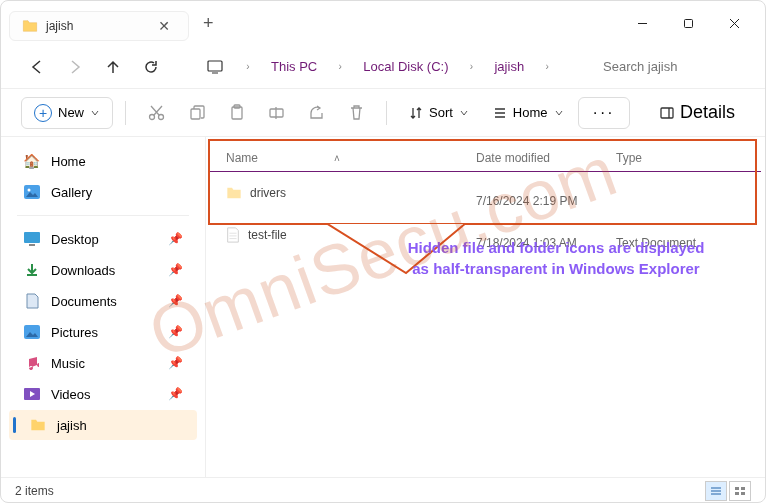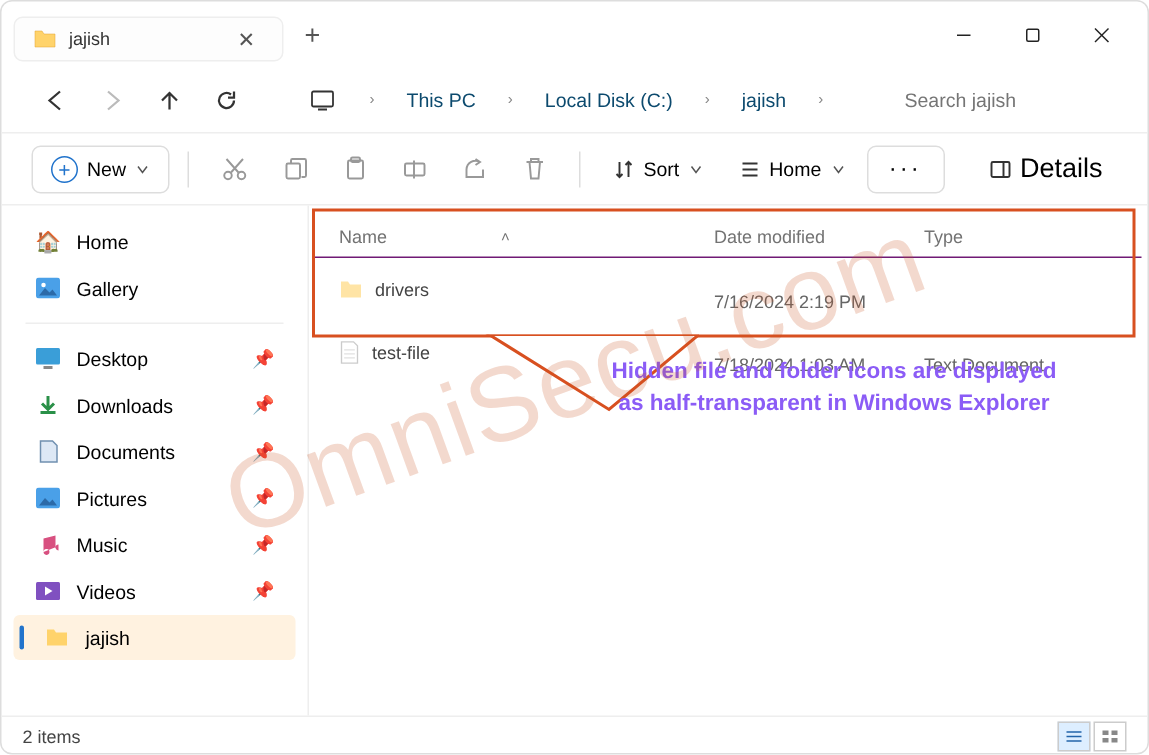--- a/index.html
+++ b/index.html
@@ -12,21 +12,21 @@
 .tab-close { color: #555; font-size: 14px; padding: 0 6px; cursor: pointer; }
 .new-tab { color: #555; font-size: 18px; padding: 0 14px; cursor: pointer; }
 .win-controls { margin-left: auto; display: flex; }
 .win-btn { width: 46px; height: 32px; display: flex; align-items: center; justify-content: center; cursor: pointer; }
 .win-btn svg { stroke: #222; }
 
 .navbar { height: 44px; display: flex; align-items: center; padding: 0 20px; border-bottom: 1px solid #eee; gap: 6px; }
 .nav-btn { width: 32px; height: 32px; display: flex; align-items: center; justify-content: center; color: #333; cursor: pointer; border-radius: 4px; }
 .nav-btn.disabled { color: #bbb; cursor: default; }
 .crumb-sep { width: 22px; display: flex; justify-content: center; color: #888; font-size: 10px; }
-.crumb { font-size: 13px; color: #0c4a6e; padding: 4px 6px; cursor: pointer; }
+.crumb { font-size: 13px; color: #701a75; padding: 4px 6px; cursor: pointer; }
 .search-box { margin-left: auto; width: 150px; font-size: 13px; color: #888; padding: 6px 8px; border: none; background: transparent; }
 
 .toolbar { height: 48px; display: flex; align-items: center; padding: 0 20px; border-bottom: 1px solid #eee; gap: 4px; }
 .new-btn { display: flex; align-items: center; gap: 6px; border: 1px solid #ddd; border-radius: 6px; padding: 6px 12px; font-size: 13px; cursor: pointer; }
 .plus-circle { width: 18px; height: 18px; border: 1px solid #2274cc; border-radius: 50%; display: flex; align-items: center; justify-content: center; color: #2274cc; font-size: 14px; line-height: 1; }
 .tool-btn { width: 36px; height: 36px; display: flex; align-items: center; justify-content: center; cursor: pointer; color: #999; }
 .tool-sep { width: 1px; height: 24px; background: #ddd; margin: 0 8px; }
 .tool-label-btn { display: flex; align-items: center; gap: 6px; padding: 6px 10px; font-size: 13px; cursor: pointer; }
 .dots-btn { border: 1px solid #ddd; border-radius: 6px; padding: 6px 14px; cursor: pointer; letter-spacing: 2px; }
 .details-btn { margin-left: auto; display: flex; align-items: center; gap: 6px; font-size: 18px; cursor: pointer; padding: 6px 10px; }

